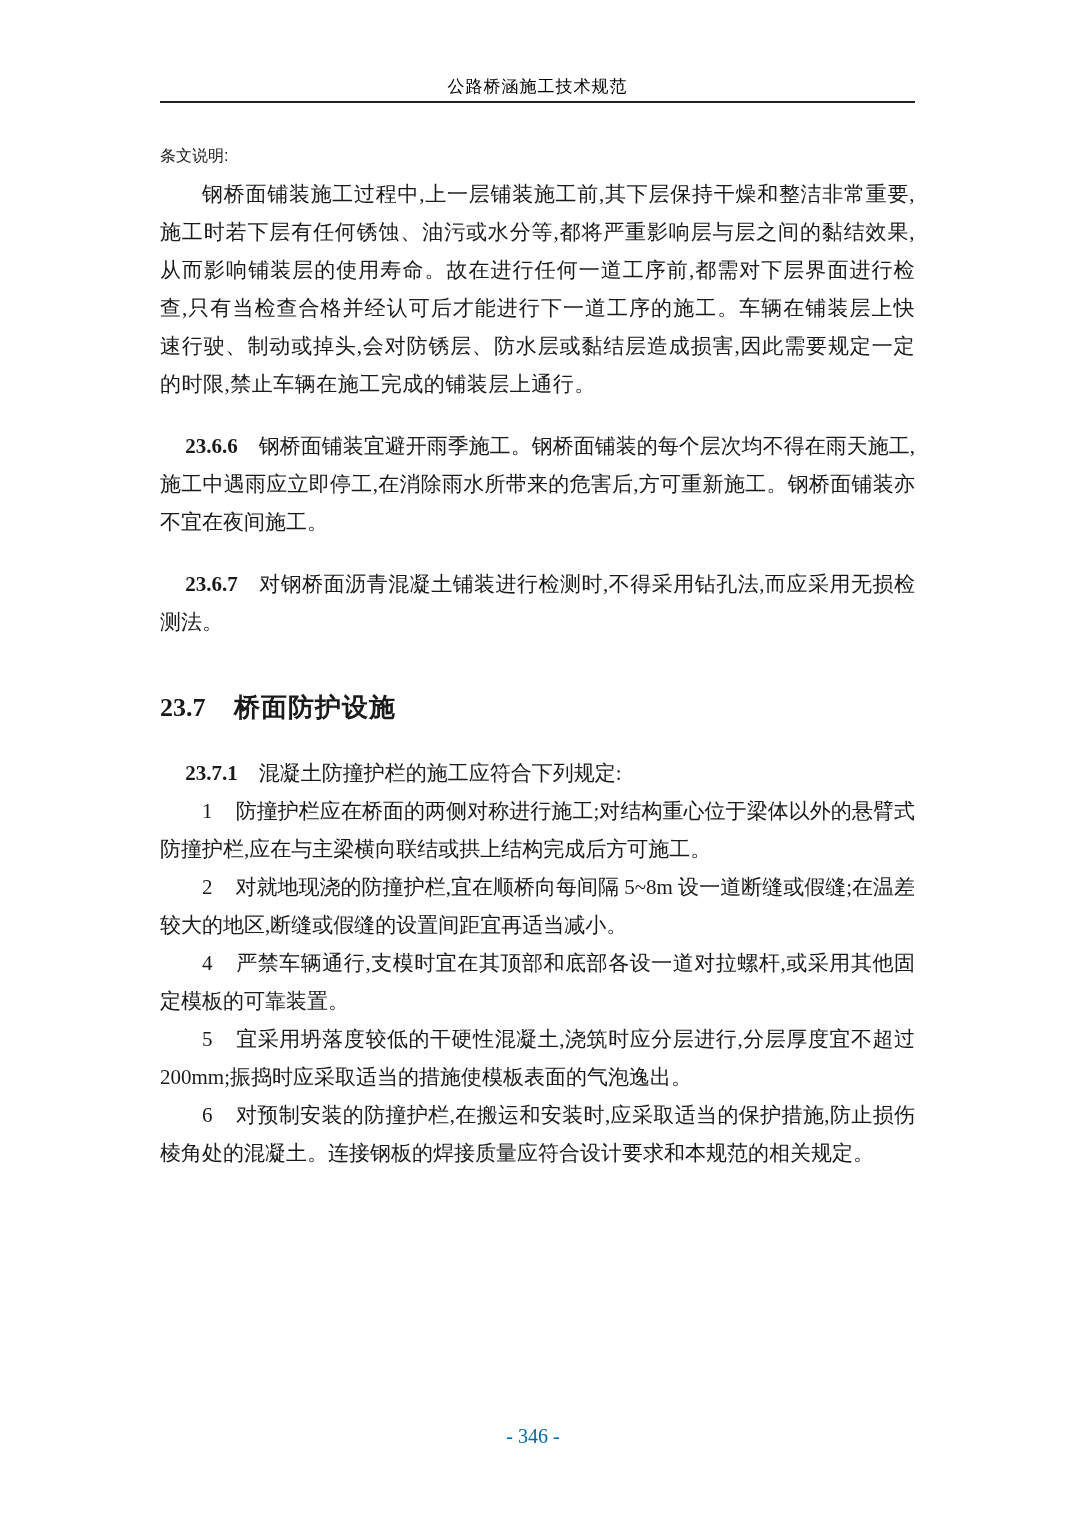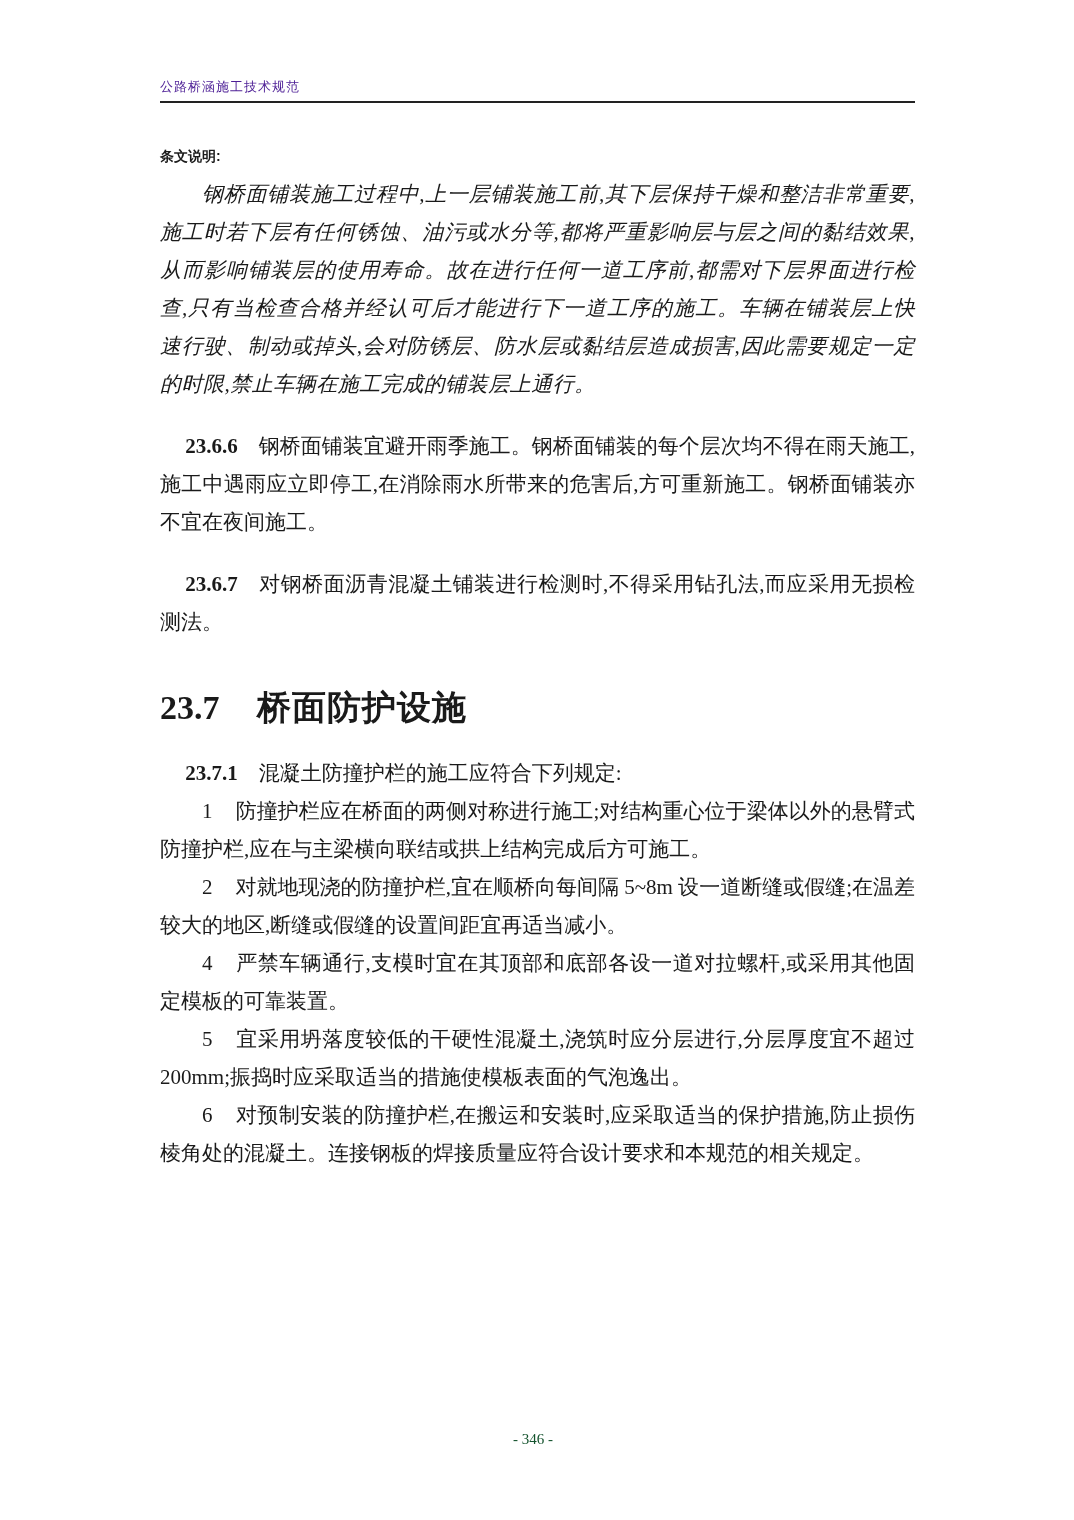--- a/index.html
+++ b/index.html
@@ -13,57 +13,57 @@
     color: #1a1a1a;
     font-family: "Liberation Serif", "DejaVu Serif", serif;
     padding: 76px 159px 0 160px;
     overflow: hidden;
   }
   .header {
     border-bottom: 2px solid #222222;
     padding-bottom: 3px;
   }
   .header-title {
-    font-size: 13px;
+    font-size: 17px;
     line-height: 22px;
     letter-spacing: 1px;
-    color: #4c1d95;
+    color: #000000;
+    text-align: center;
   }
   .content {
     margin-top: 34px;
     font-size: 21px;
     line-height: 38px;
     text-align: justify;
   }
   .para { margin: 0; }
   .commentary-heading {
     margin-top: 18px;
     font-family: "Liberation Sans", "DejaVu Sans", sans-serif;
-    font-weight: bold;
-    font-size: 14px;
+    font-weight: normal;
+    font-size: 16px;
   }
   .commentary {
-    font-style: italic;
     text-indent: 2em;
     letter-spacing: 0.5px;
   }
   .clause {
     margin-top: 24px;
     text-indent: 1.2em;
   }
   .clause-number {
     font-weight: bold;
     margin-right: 1em;
     font-style: normal;
     letter-spacing: 0;
   }
   .section-heading {
     margin-top: 50px;
     margin-bottom: 30px;
-    font-size: 34px;
+    font-size: 26px;
     line-height: 32px;
     font-weight: bold;
     text-indent: 0;
   }
   .section-heading .section-number {
     font-family: "Liberation Serif", "DejaVu Serif", serif;
     margin-right: 1.1em;
   }
   .section-heading .section-title {
     font-family: "Liberation Sans", "DejaVu Sans", sans-serif;
@@ -79,22 +79,22 @@
   }
   .item-number {
     margin-right: 1.1em;
   }
   .footer {
     position: absolute;
     left: 0;
     right: 8px;
     bottom: 72px;
     text-align: center;
-    font-size: 15px;
-    color: #14532d;
+    font-size: 20px;
+    color: #0369a1;
   }
 </style>
 </head>
 <body>
 
 <div class="page">
 
   <div class="header">
     <div class="header-title">公路桥涵施工技术规范</div>
   </div>

